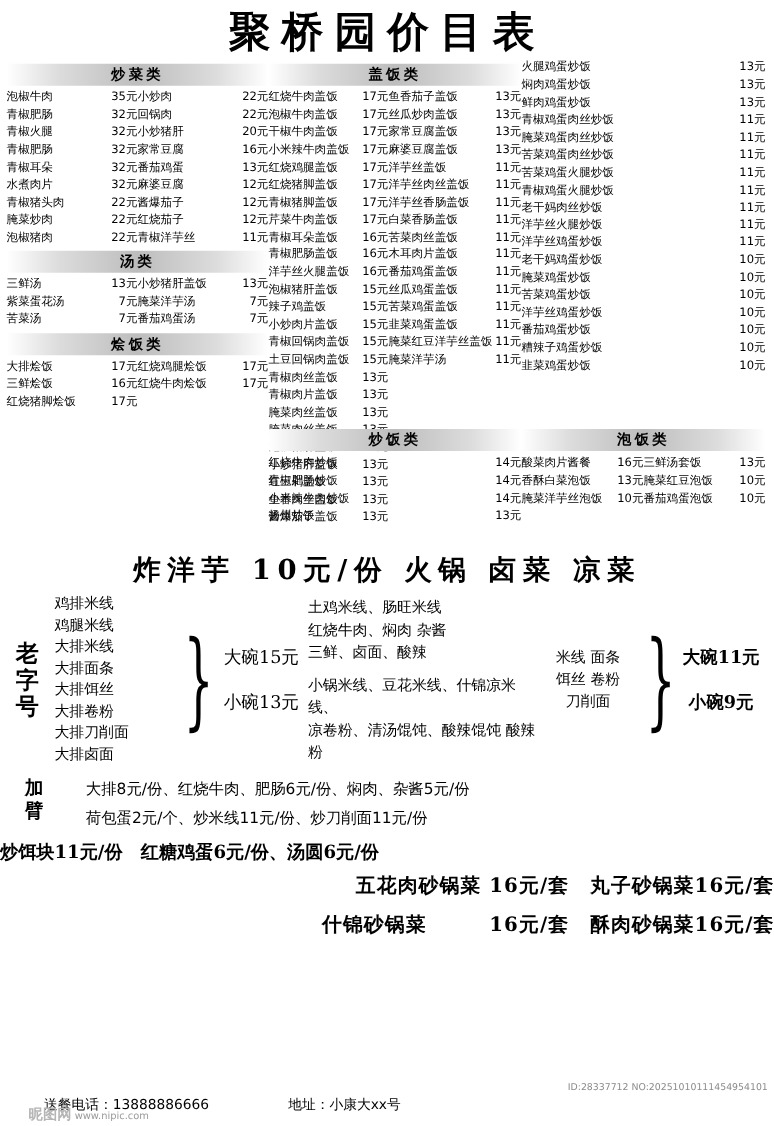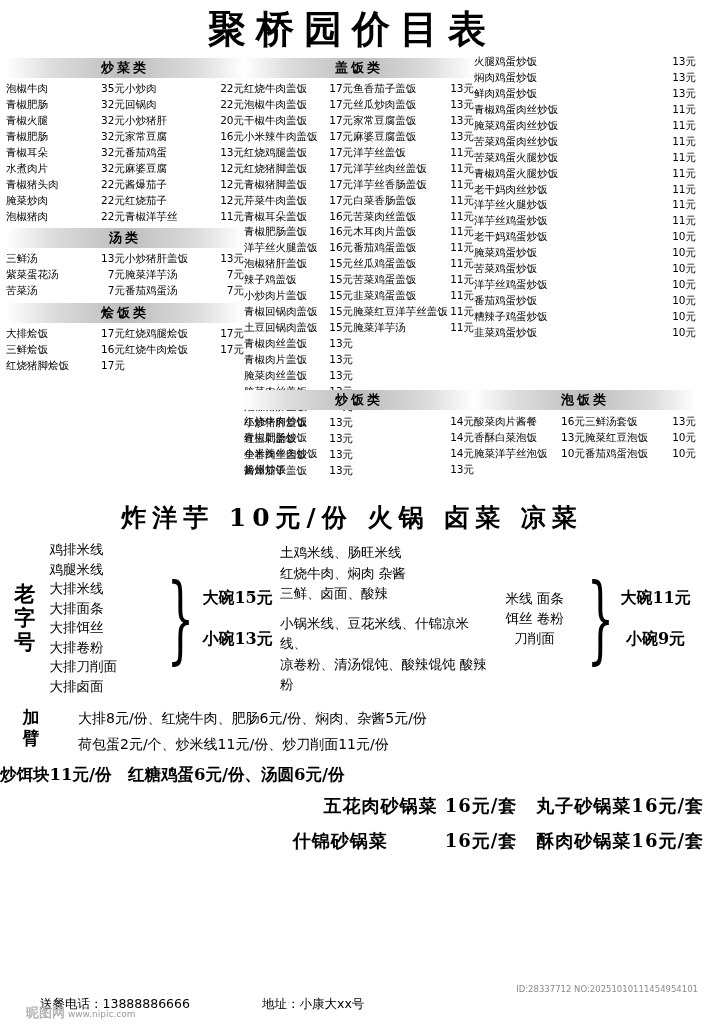--- a/index.html
+++ b/index.html
@@ -94,21 +94,21 @@
   }
   .brace {
     font-size:96px;
     line-height:0.85;
     font-family:"DejaVu Serif", serif;
     transform:scaleX(0.45);
     margin:0 -16px 0 -10px;
   }
   .bowl {
     font-family:"DejaVu Serif", serif;
-    font-weight:bold;
+    font-weight:normal;
     font-size:16px;
     line-height:2.6;
     width:86px;
     text-align:center;
   }
   .ncenter {
     font-size:13.5px;
     line-height:1.5;
     width:212px;
   }

